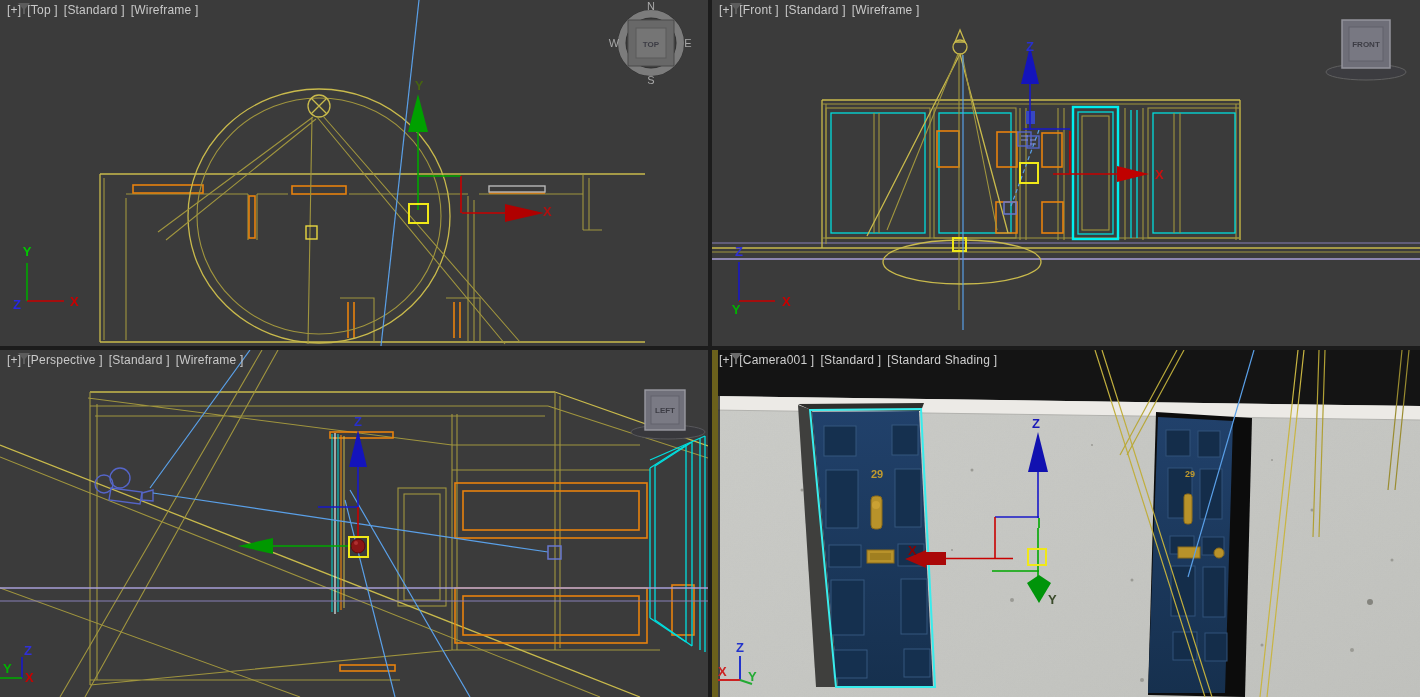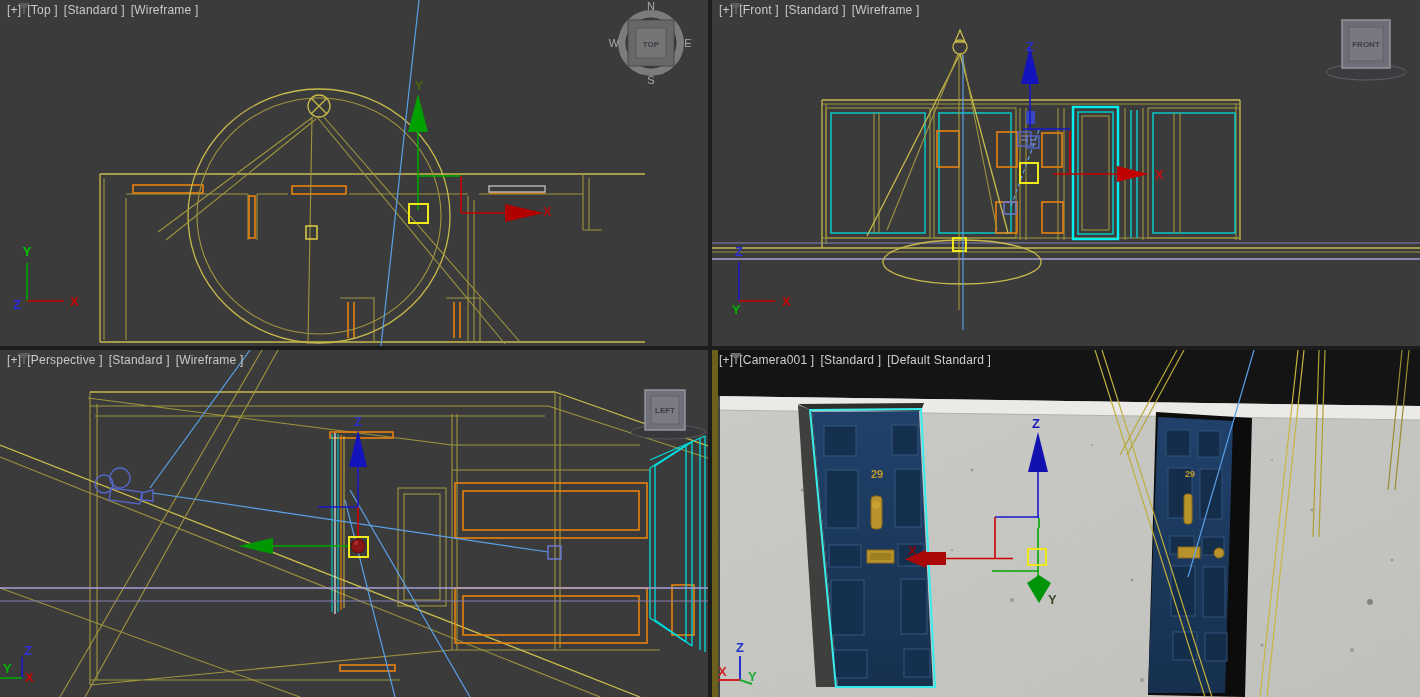--- a/index.html
+++ b/index.html
@@ -420,20 +420,20 @@
         <path d="M28,330 H6" stroke="#cc2222" stroke-width="2" fill="none"></path>
         <text class="axis" x="6" y="326" fill="#cc2222">X</text>
         <path d="M28,330 L40,334" stroke="#22aa33" stroke-width="2" fill="none"></path>
         <text class="axis" x="36" y="331" fill="#22aa33">Y</text>
       </g>
     </svg>
     <div class="vp-label" style="color:#cfcfcf">
       <span>[+]</span>
       <span>[Camera001 ]</span>
       <span>[Standard ]</span>
-      <span>[Default Standard ]</span>
+      <span>[Standard Shading ]</span>
       <svg class="funnel" width="14" height="12">
         <polygon points="1,0 13,0 8,6 8,11 6,11 6,6" fill="#6a6a6a"></polygon>
       </svg>
     </div>
   </div>
 
 </div>
 
 </body></html>

